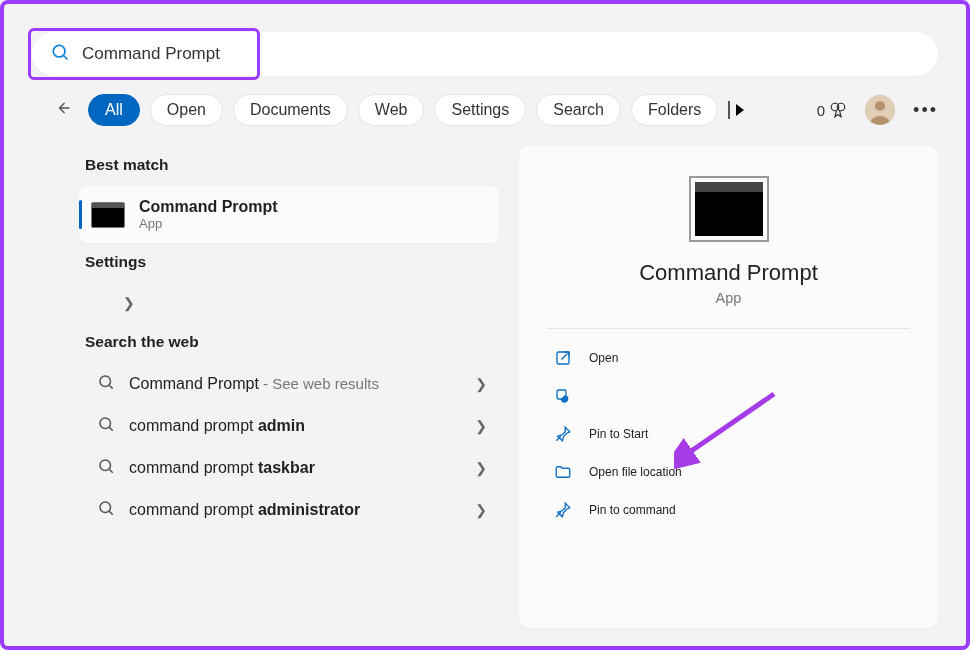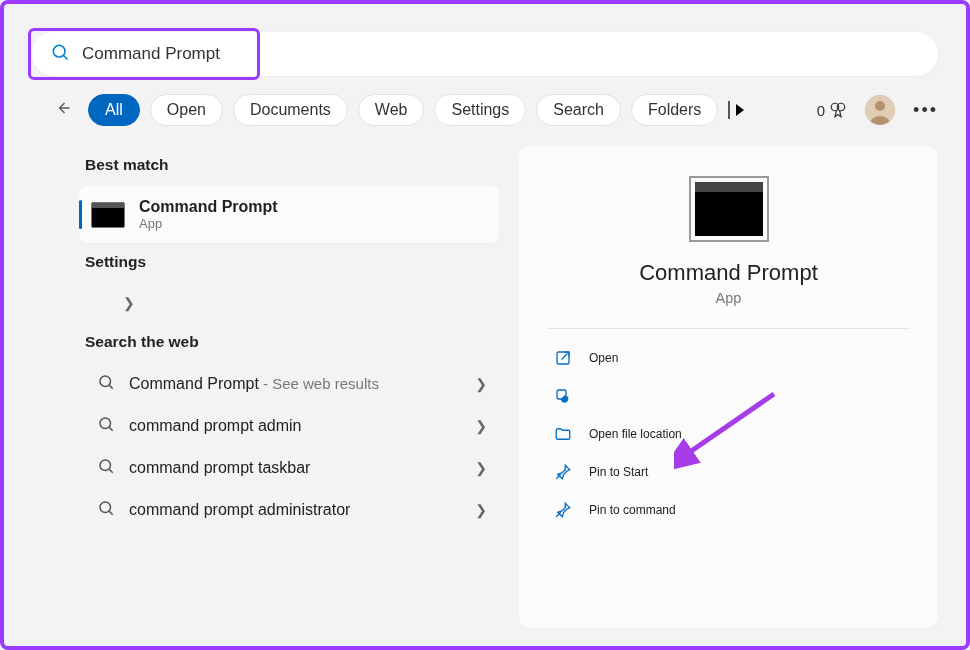--- a/index.html
+++ b/index.html
@@ -98,21 +98,21 @@
       width: 34px; height: 26px; background: #000; border: 1px solid #777; border-radius: 2px;
       position: relative;
     }
     .cmd-icon-sm::before { content: ""; position: absolute; top: 0; left: 0; right: 0; height: 5px; background: #555; }
     .bm-text .t { font-size: 16px; font-weight: 600; }
     .bm-text .s { font-size: 13px; color: #777; }
     .row-item {
       display: flex; align-items: center; justify-content: space-between;
       padding: 12px 12px 12px 44px; font-size: 16px; cursor: pointer;
     }
-    .row-item .lbl b { font-weight: 400; }
+    .row-item .lbl b { font-weight: 700; }
     .row-item .sub { color: #777; font-size: 15px; }
     .row-item .chev { color: #666; font-size: 14px; }
     .row-item.search-row { padding-left: 50px; position: relative; gap: 29px; }
     .row-item.search-row .glass {
       position: absolute; left: 18px; top: 50%; transform: translateY(-50%);
     }
     .detail-icon {
       width: 80px; height: 66px; border: 2px solid #999; background: #fafafa; padding: 4px;
     }
     .detail-icon-inner { width: 100%; height: 100%; background: #000; position: relative; }
@@ -274,33 +274,33 @@
         <span class="ic">
           <svg width="18" height="18" viewBox="0 0 24 24" fill="none" stroke="#0a6fc2" stroke-width="1.8">
               <rect x="4" y="4" width="12" height="12" rx="2"></rect>
               <path d="M14 11l5 2v3c0 3-2.5 5-5 5s-5-2-5-5" fill="#0a6fc2" stroke="none"></path>
             </svg>
         </span>
       </div>
       <div class="action">
         <span class="ic">
           <svg width="18" height="18" viewBox="0 0 24 24" fill="none" stroke="#0a6fc2" stroke-width="1.8">
-              <path d="M3 7a2 2 0 012-2h4l2 2h8a2 2 0 012 2v8a2 2 0 01-2 2H5a2 2 0 01-2-2z"></path>
-            </svg>
-        </span>
-        <span>Open file location</span>
-      </div>
-      <div class="action">
-        <span class="ic">
-          <svg width="18" height="18" viewBox="0 0 24 24" fill="none" stroke="#0a6fc2" stroke-width="1.8">
               <path d="M15 3l6 6-4 2-4 4-2 6-6-6 6-2 4-4z"></path>
               <path d="M9 15l-6 6"></path>
             </svg>
         </span>
         <span>Pin to Start</span>
+      </div>
+      <div class="action">
+        <span class="ic">
+          <svg width="18" height="18" viewBox="0 0 24 24" fill="none" stroke="#0a6fc2" stroke-width="1.8">
+              <path d="M3 7a2 2 0 012-2h4l2 2h8a2 2 0 012 2v8a2 2 0 01-2 2H5a2 2 0 01-2-2z"></path>
+            </svg>
+        </span>
+        <span>Open file location</span>
       </div>
       <div class="action">
         <span class="ic">
           <svg width="18" height="18" viewBox="0 0 24 24" fill="none" stroke="#0a6fc2" stroke-width="1.8">
               <path d="M15 3l6 6-4 2-4 4-2 6-6-6 6-2 4-4z"></path>
               <path d="M9 15l-6 6"></path>
             </svg>
         </span>
         <span>Pin to command</span>
       </div>

